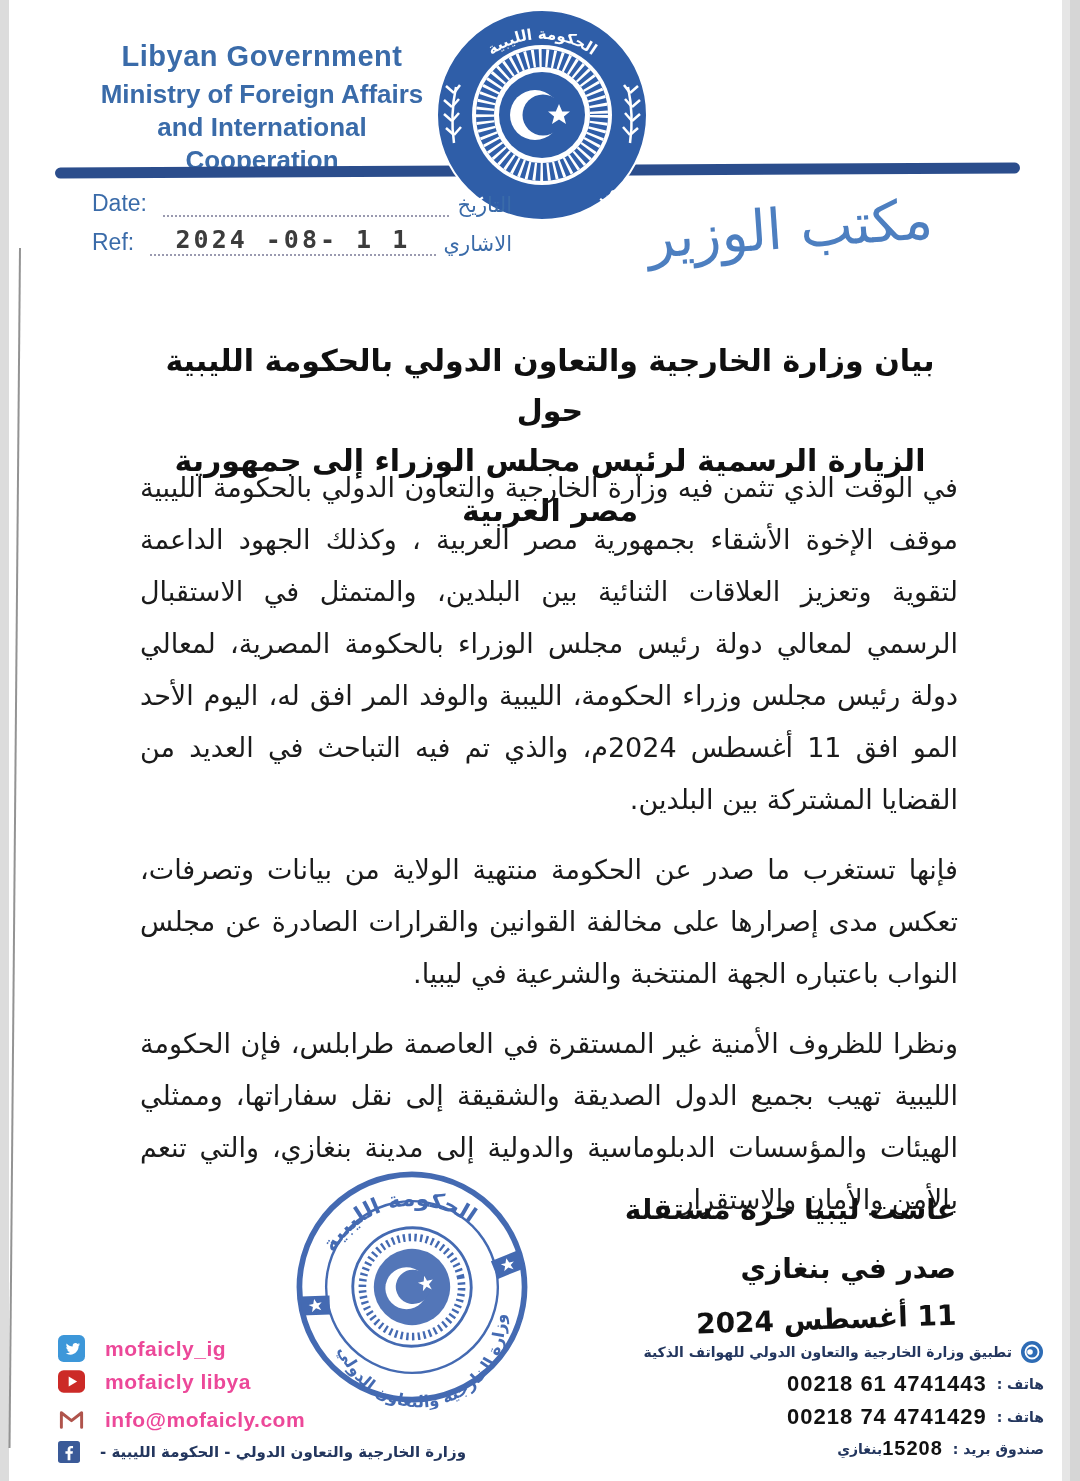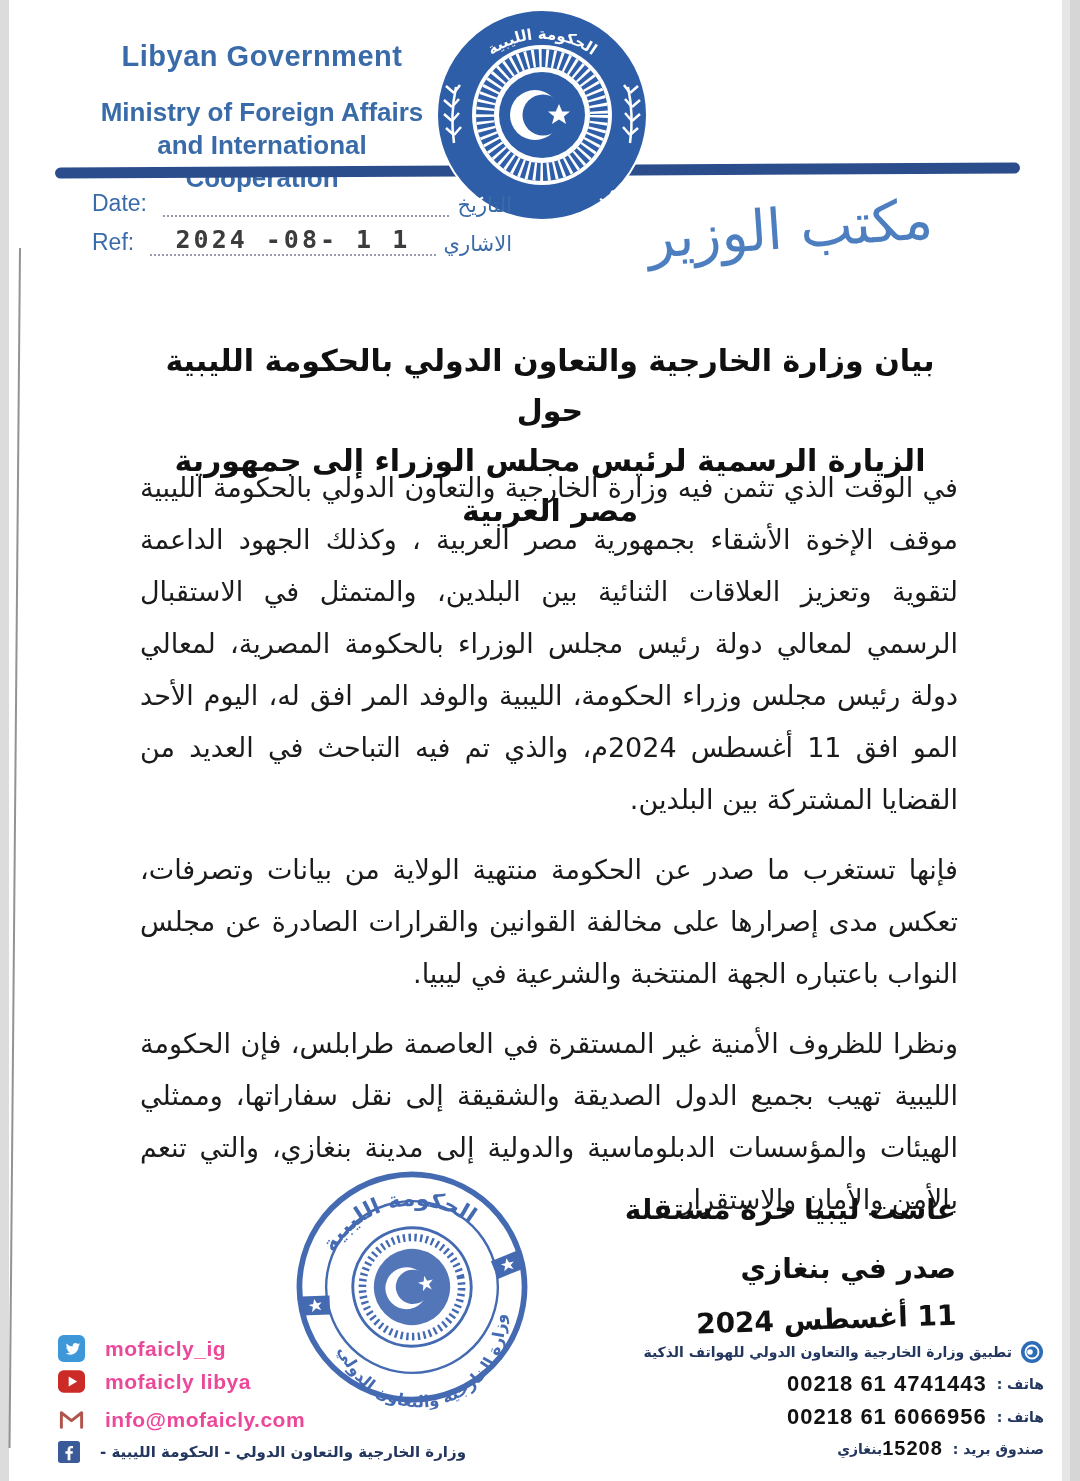--- a/index.html
+++ b/index.html
@@ -6,21 +6,21 @@
   body{background:#b9b9b9;font-family:"DejaVu Sans",sans-serif;}
   .photo{position:relative;width:1080px;height:1481px;background:#ffffff;overflow:hidden;margin:0 auto;}
   .edge-strip{position:absolute;top:0;bottom:0;background:#d6d6d6;}
   .edge-strip.left{left:0;width:9px;background:#dcdcdc;}
   .edge-strip.right{right:0;width:10px;}
   .edge-strip.right2{right:10px;width:8px;background:#e6e6e6;}
   .paper-edge-line{position:absolute;left:19px;top:248px;width:2px;height:1200px;background:#6f6f6f;transform:rotate(0.5deg);transform-origin:top;opacity:.75;}
 
   
   .hdr-en{position:absolute;left:78px;top:40px;width:368px;text-align:center;color:#3a6ba9;font-family:"Liberation Sans",sans-serif;font-weight:bold;}
-  .hdr-en .l1{font-size:29px;margin-bottom:23px;letter-spacing:.5px;}
+  .hdr-en .l1{font-size:29px;margin-bottom:5px;letter-spacing:.5px;}
   .hdr-en .l2{font-size:26px;line-height:33px;}
   .hdr-en .l3{font-size:26px;line-height:33px;}
   .hdr-ar{position:absolute;right:52px;top:28px;width:350px;text-align:center;direction:rtl;}
   .hdr-ar .gov{font-size:35px;color:#4d7fc0;font-weight:bold;}
   .hdr-ar .min{font-size:29px;color:#3a6ba9;font-weight:bold;margin-top:22px;}
 
   .rule{position:absolute;left:55px;right:60px;top:165px;height:11px;background:#2b4d8c;border-radius:6px;transform:rotate(-0.3deg);}
 
   .logo{position:absolute;left:432px;top:4px;width:220px;height:222px;}
 
@@ -217,21 +217,21 @@
         <circle cx="10" cy="12" r="2.8" fill="#ffffff"></circle>
       </svg>
       <span class="ar-small">تطبيق وزارة الخارجية والتعاون الدولي للهواتف الذكية</span>
     </div>
     <div class="crow">
       <span class="ar-small">هاتف :</span>
       <span class="num">00218 61 4741443</span>
     </div>
     <div class="crow">
       <span class="ar-small">هاتف :</span>
-      <span class="num">00218 61 6066956</span>
+      <span class="num">00218 74 4741429</span>
     </div>
     <div class="crow">
       <span class="ar-small">صندوق بريد :</span>
       <span class="num small">15208</span>
       <span class="ar-small">بنغازي</span>
     </div>
   </div>
 
 </div>
 

